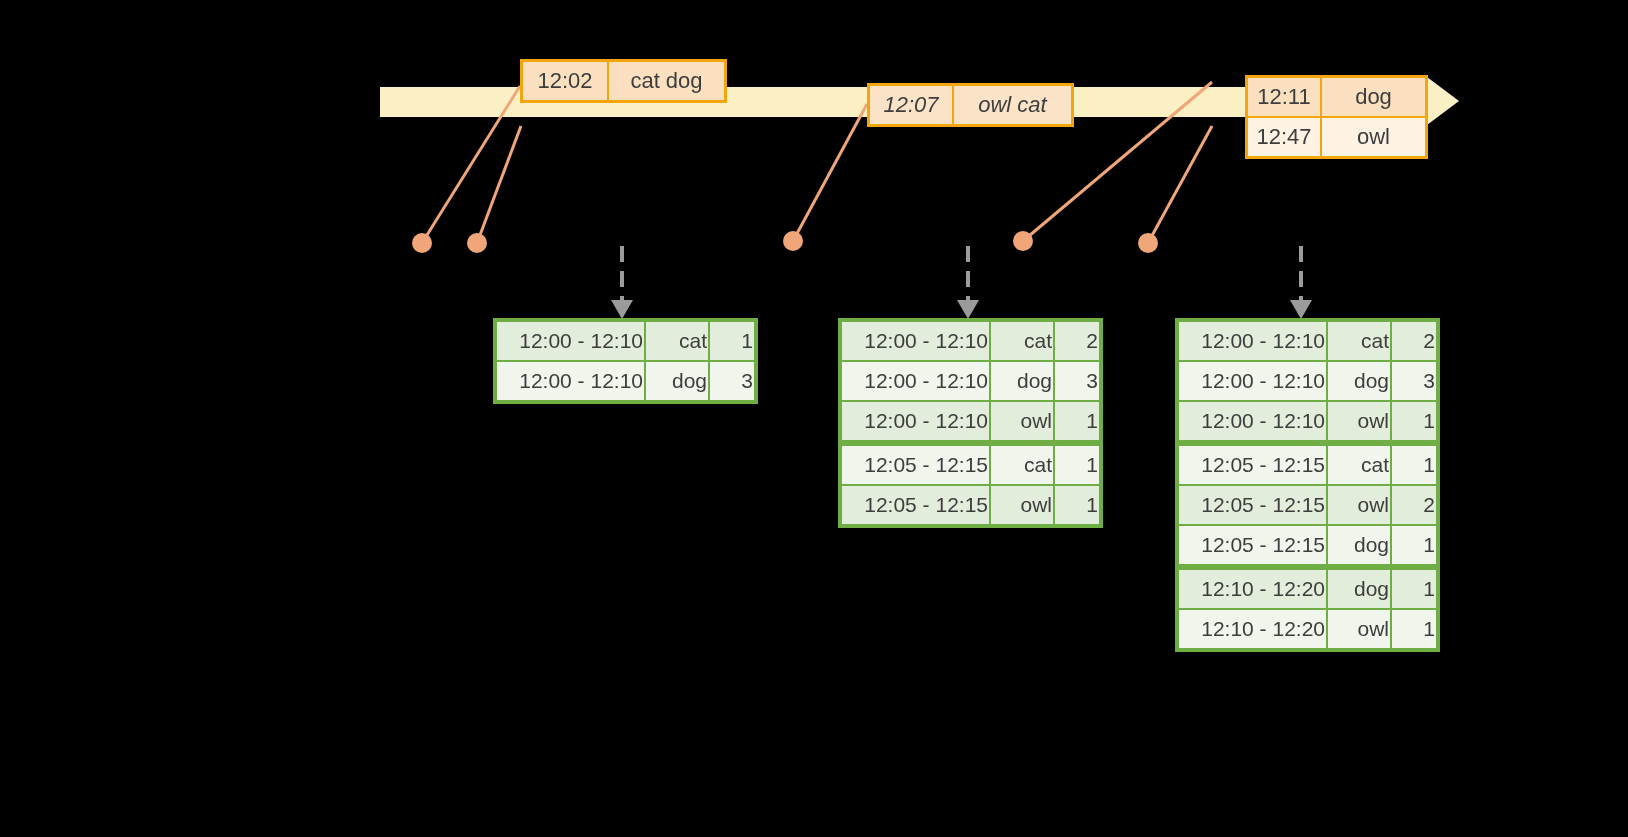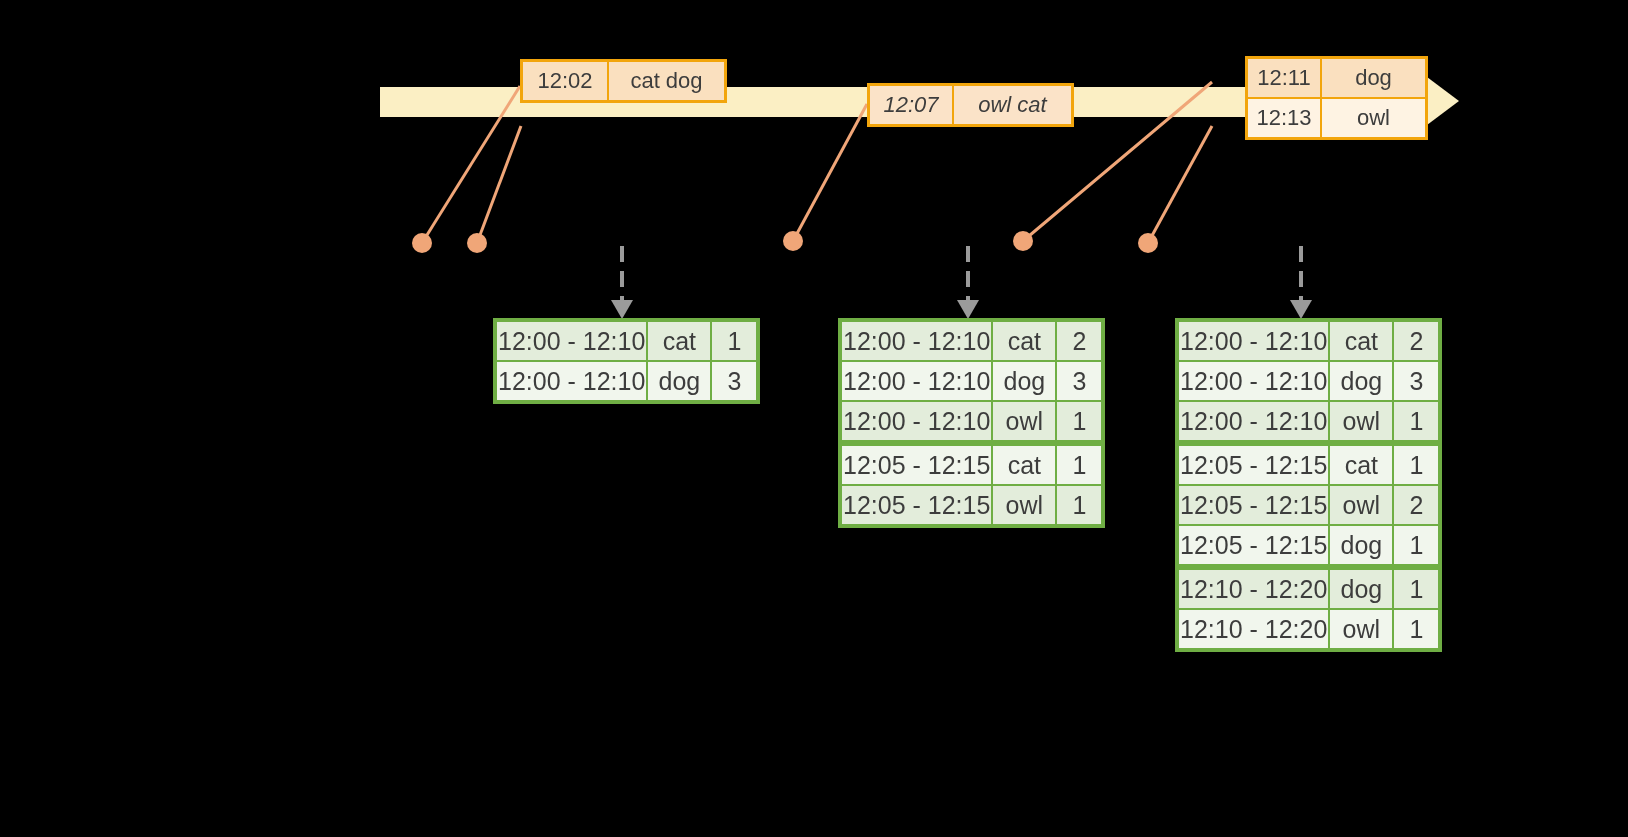--- a/index.html
+++ b/index.html
@@ -22,21 +22,21 @@
   .otable td{border:2px solid var(--ob);height:36px;font-size:22px;}
   .otable tr:nth-child(odd) td{background:var(--peach-dark);}
   .otable tr:nth-child(even) td{background:var(--peach-light);}
   .otable.mid tr td{background:var(--peach-mid);font-style:italic;}
   .ot1 td:first-child{width:82px}  .ot1 td:last-child{width:113px}
   .ot2 td:first-child{width:80px}  .ot2 td:last-child{width:115px}
   .ot3 td:first-child{width:70px}  .ot3 td:last-child{width:101px}
 
   
   .gtable{border:4px solid var(--gb);}
-  .gtable td{border:2px solid var(--gb);height:36px;font-size:25px;}
+  .gtable td{border:2px solid var(--gb);height:36px;font-size:21px;text-align:right;}
   .gtable td:nth-child(1){width:145px}
   .gtable td:nth-child(2){width:60px}
   .gtable td:nth-child(3){width:42px}
   .gtable tr:nth-child(odd) td{background:var(--green-dark);}
   .gtable tr:nth-child(even) td{background:var(--green-light);}
   .gtable tr.group-start td{border-top:6px solid var(--gb);}
 </style>
 </head>
 <body>
 
@@ -90,29 +90,29 @@
     <table class="otable ot2 mid">
         <tbody>
           <tr>
             <td>12:07</td>
             <td>owl cat</td>
           </tr>
         </tbody>
       </table>
   </div>
 
-  <div class="abs" style="left:1213px;top:56px;padding-left:32px;">
+  <div class="abs" style="left:1213px;top:75px;padding-left:32px;">
     <table class="otable ot3">
         <tbody>
           <tr>
             <td>12:11</td>
             <td>dog</td>
           </tr>
           <tr class="group-start">
-            <td>12:13</td>
+            <td>12:47</td>
             <td>owl</td>
           </tr>
         </tbody>
       </table>
   </div>
 
   <div class="abs" style="left:493px;top:318px;">
     <table class="gtable">
         <tbody>
           <tr>

